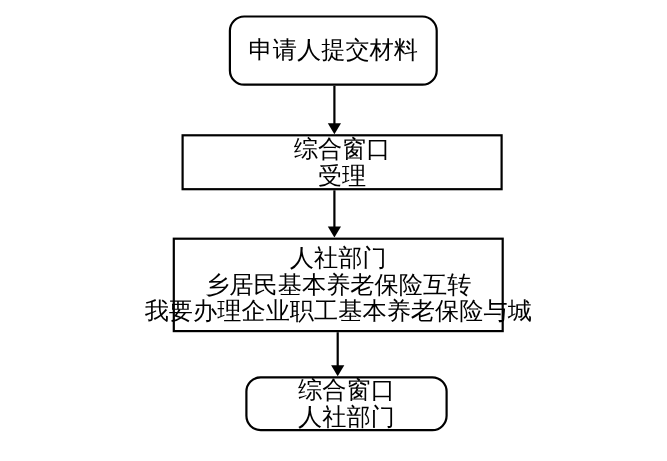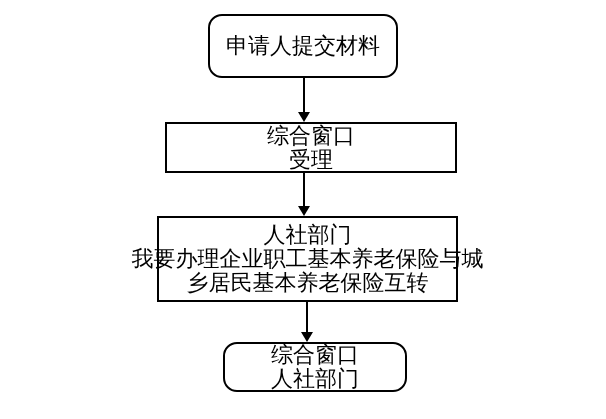--- a/index.html
+++ b/index.html
@@ -68,22 +68,22 @@
     <div class="node-line">受理</div>
   </div>
 
   <div class="arrow" style="left:298px; top:173px; height:43px;">
     <div class="shaft"></div>
     <div class="head"></div>
   </div>
 
   <div class="node" style="left:157px; top:216px; width:301px; height:86px;">
     <div class="node-line">人社部门</div>
+    <div class="node-line">乡居民基本养老保险互转</div>
     <div class="node-line">我要办理企业职工基本养老保险与城</div>
-    <div class="node-line">乡居民基本养老保险互转</div>
   </div>
 
   <div class="arrow" style="left:301px; top:302px; height:40px;">
     <div class="shaft"></div>
     <div class="head"></div>
   </div>
 
   <div class="node rounded" style="left:223px; top:342px; width:184px; height:50px;">
     <div class="node-line">综合窗口</div>
     <div class="node-line">人社部门</div>

